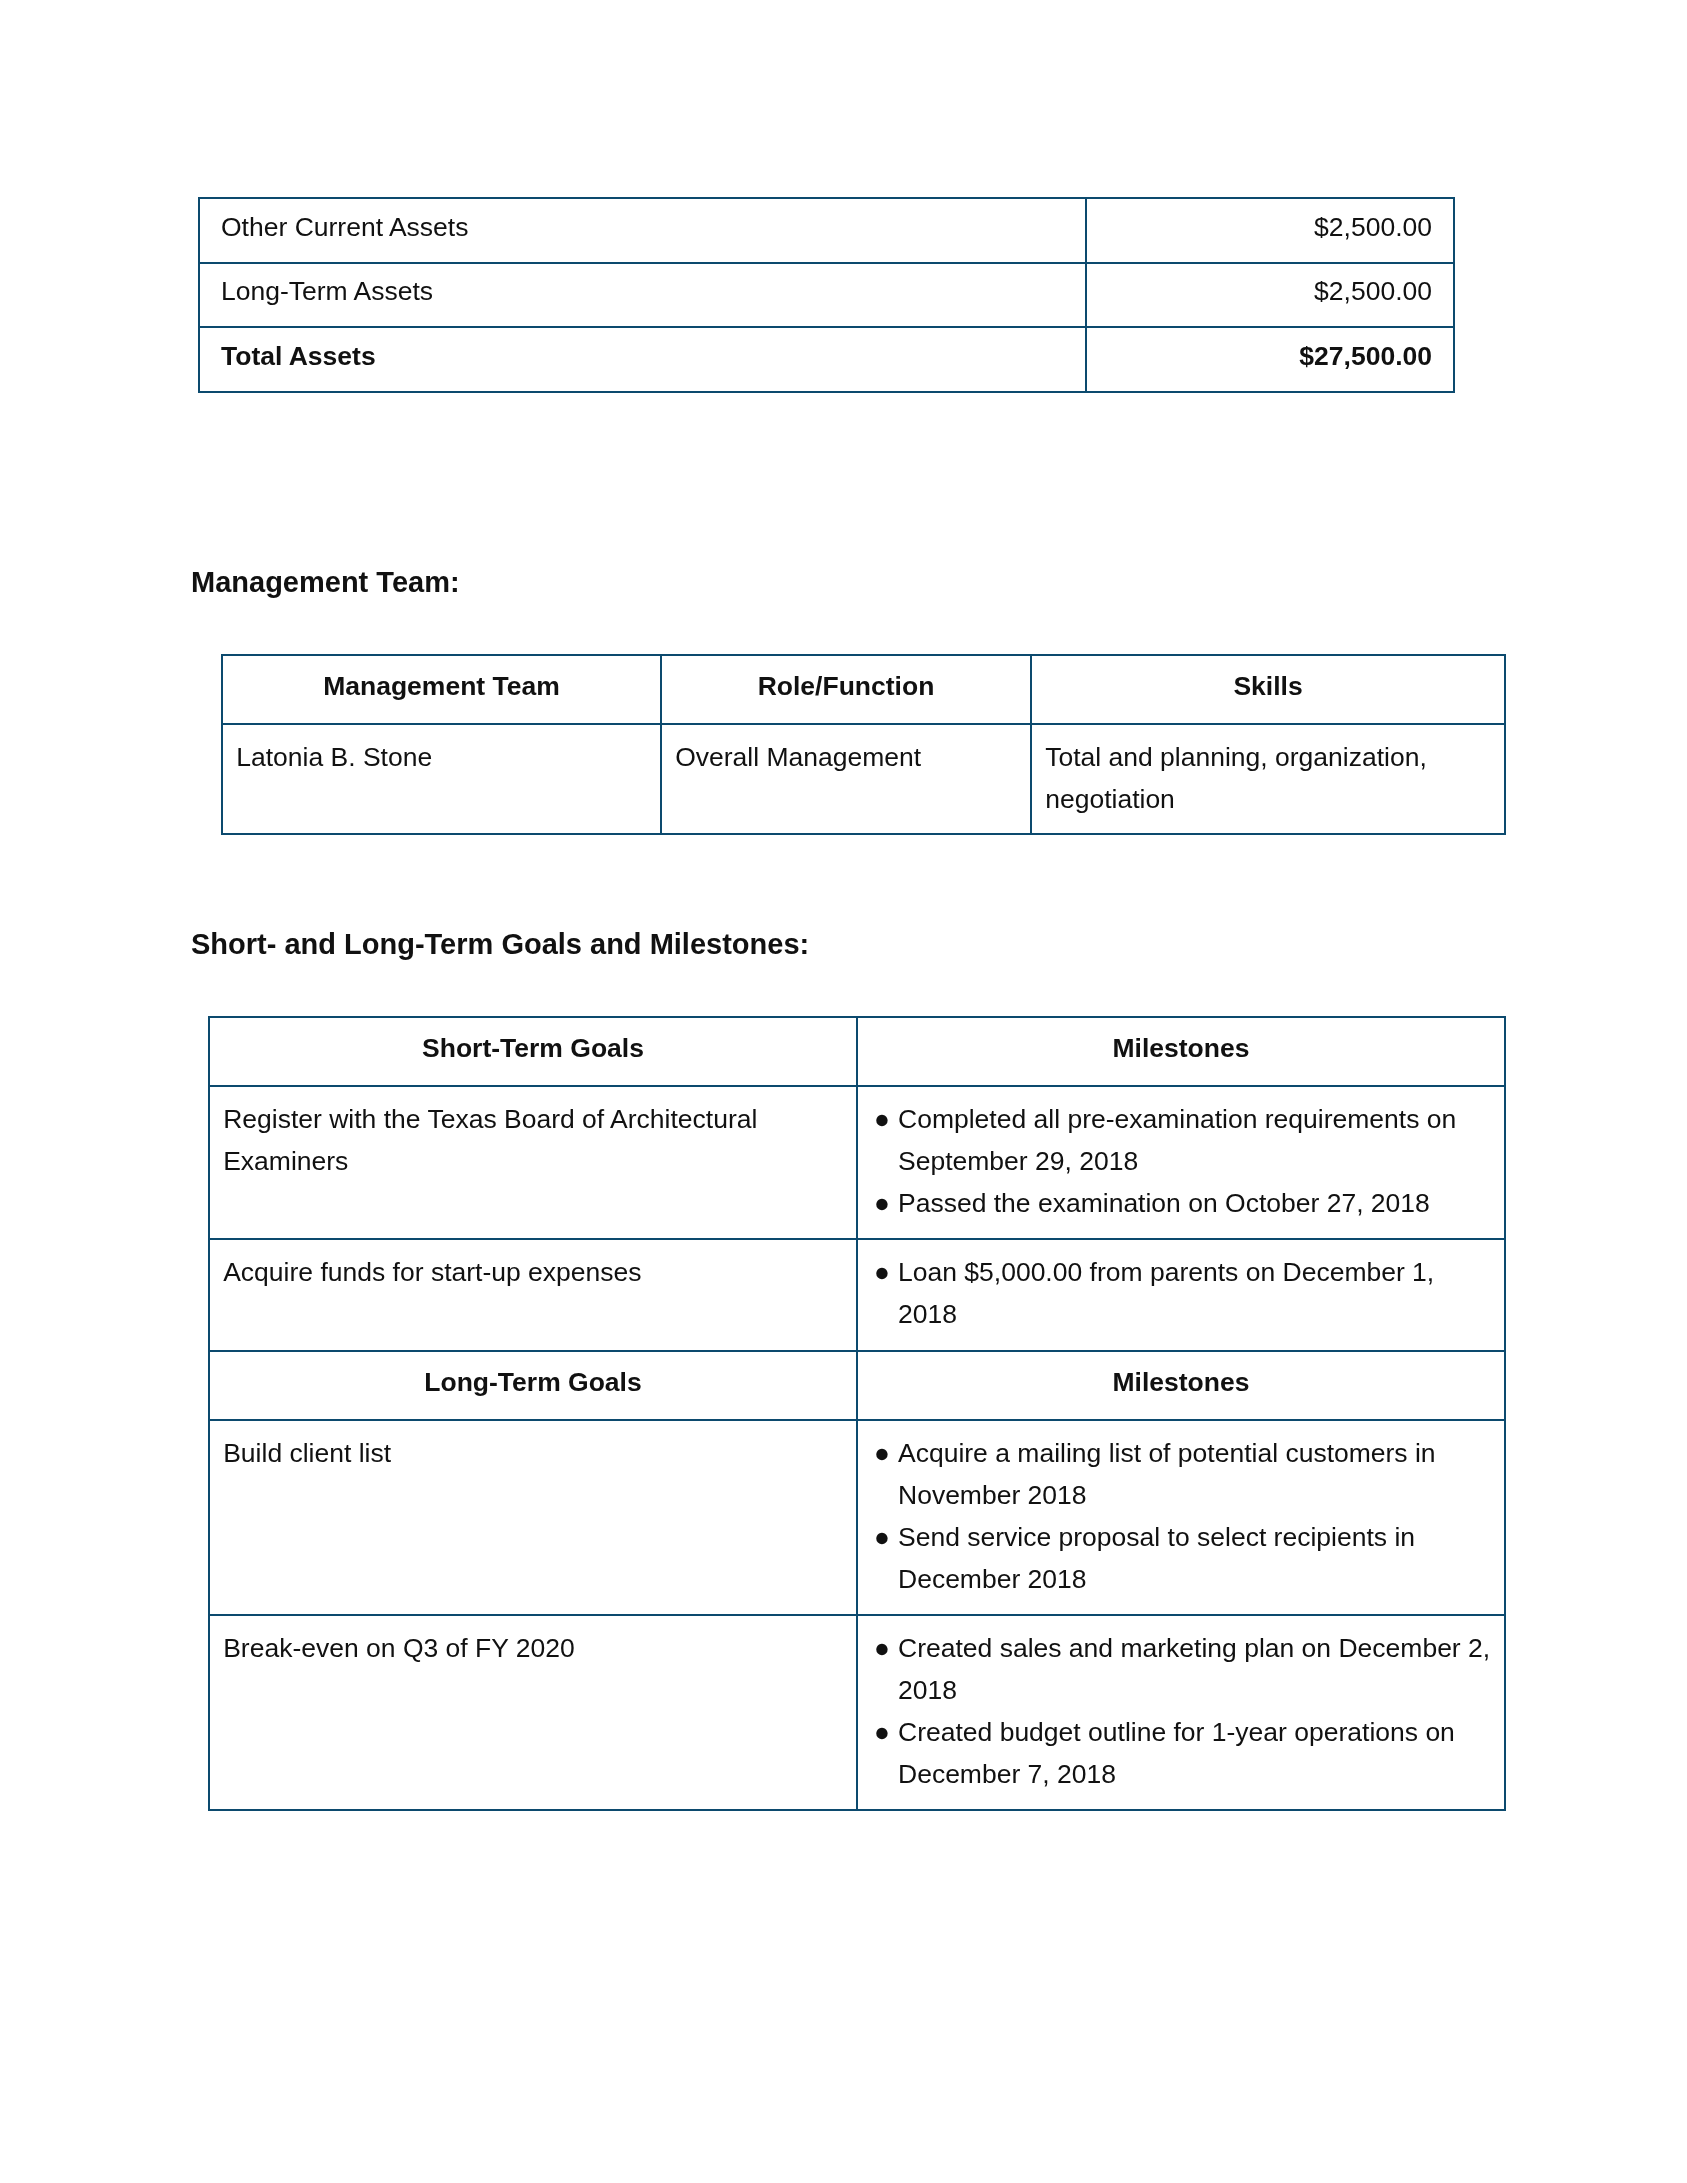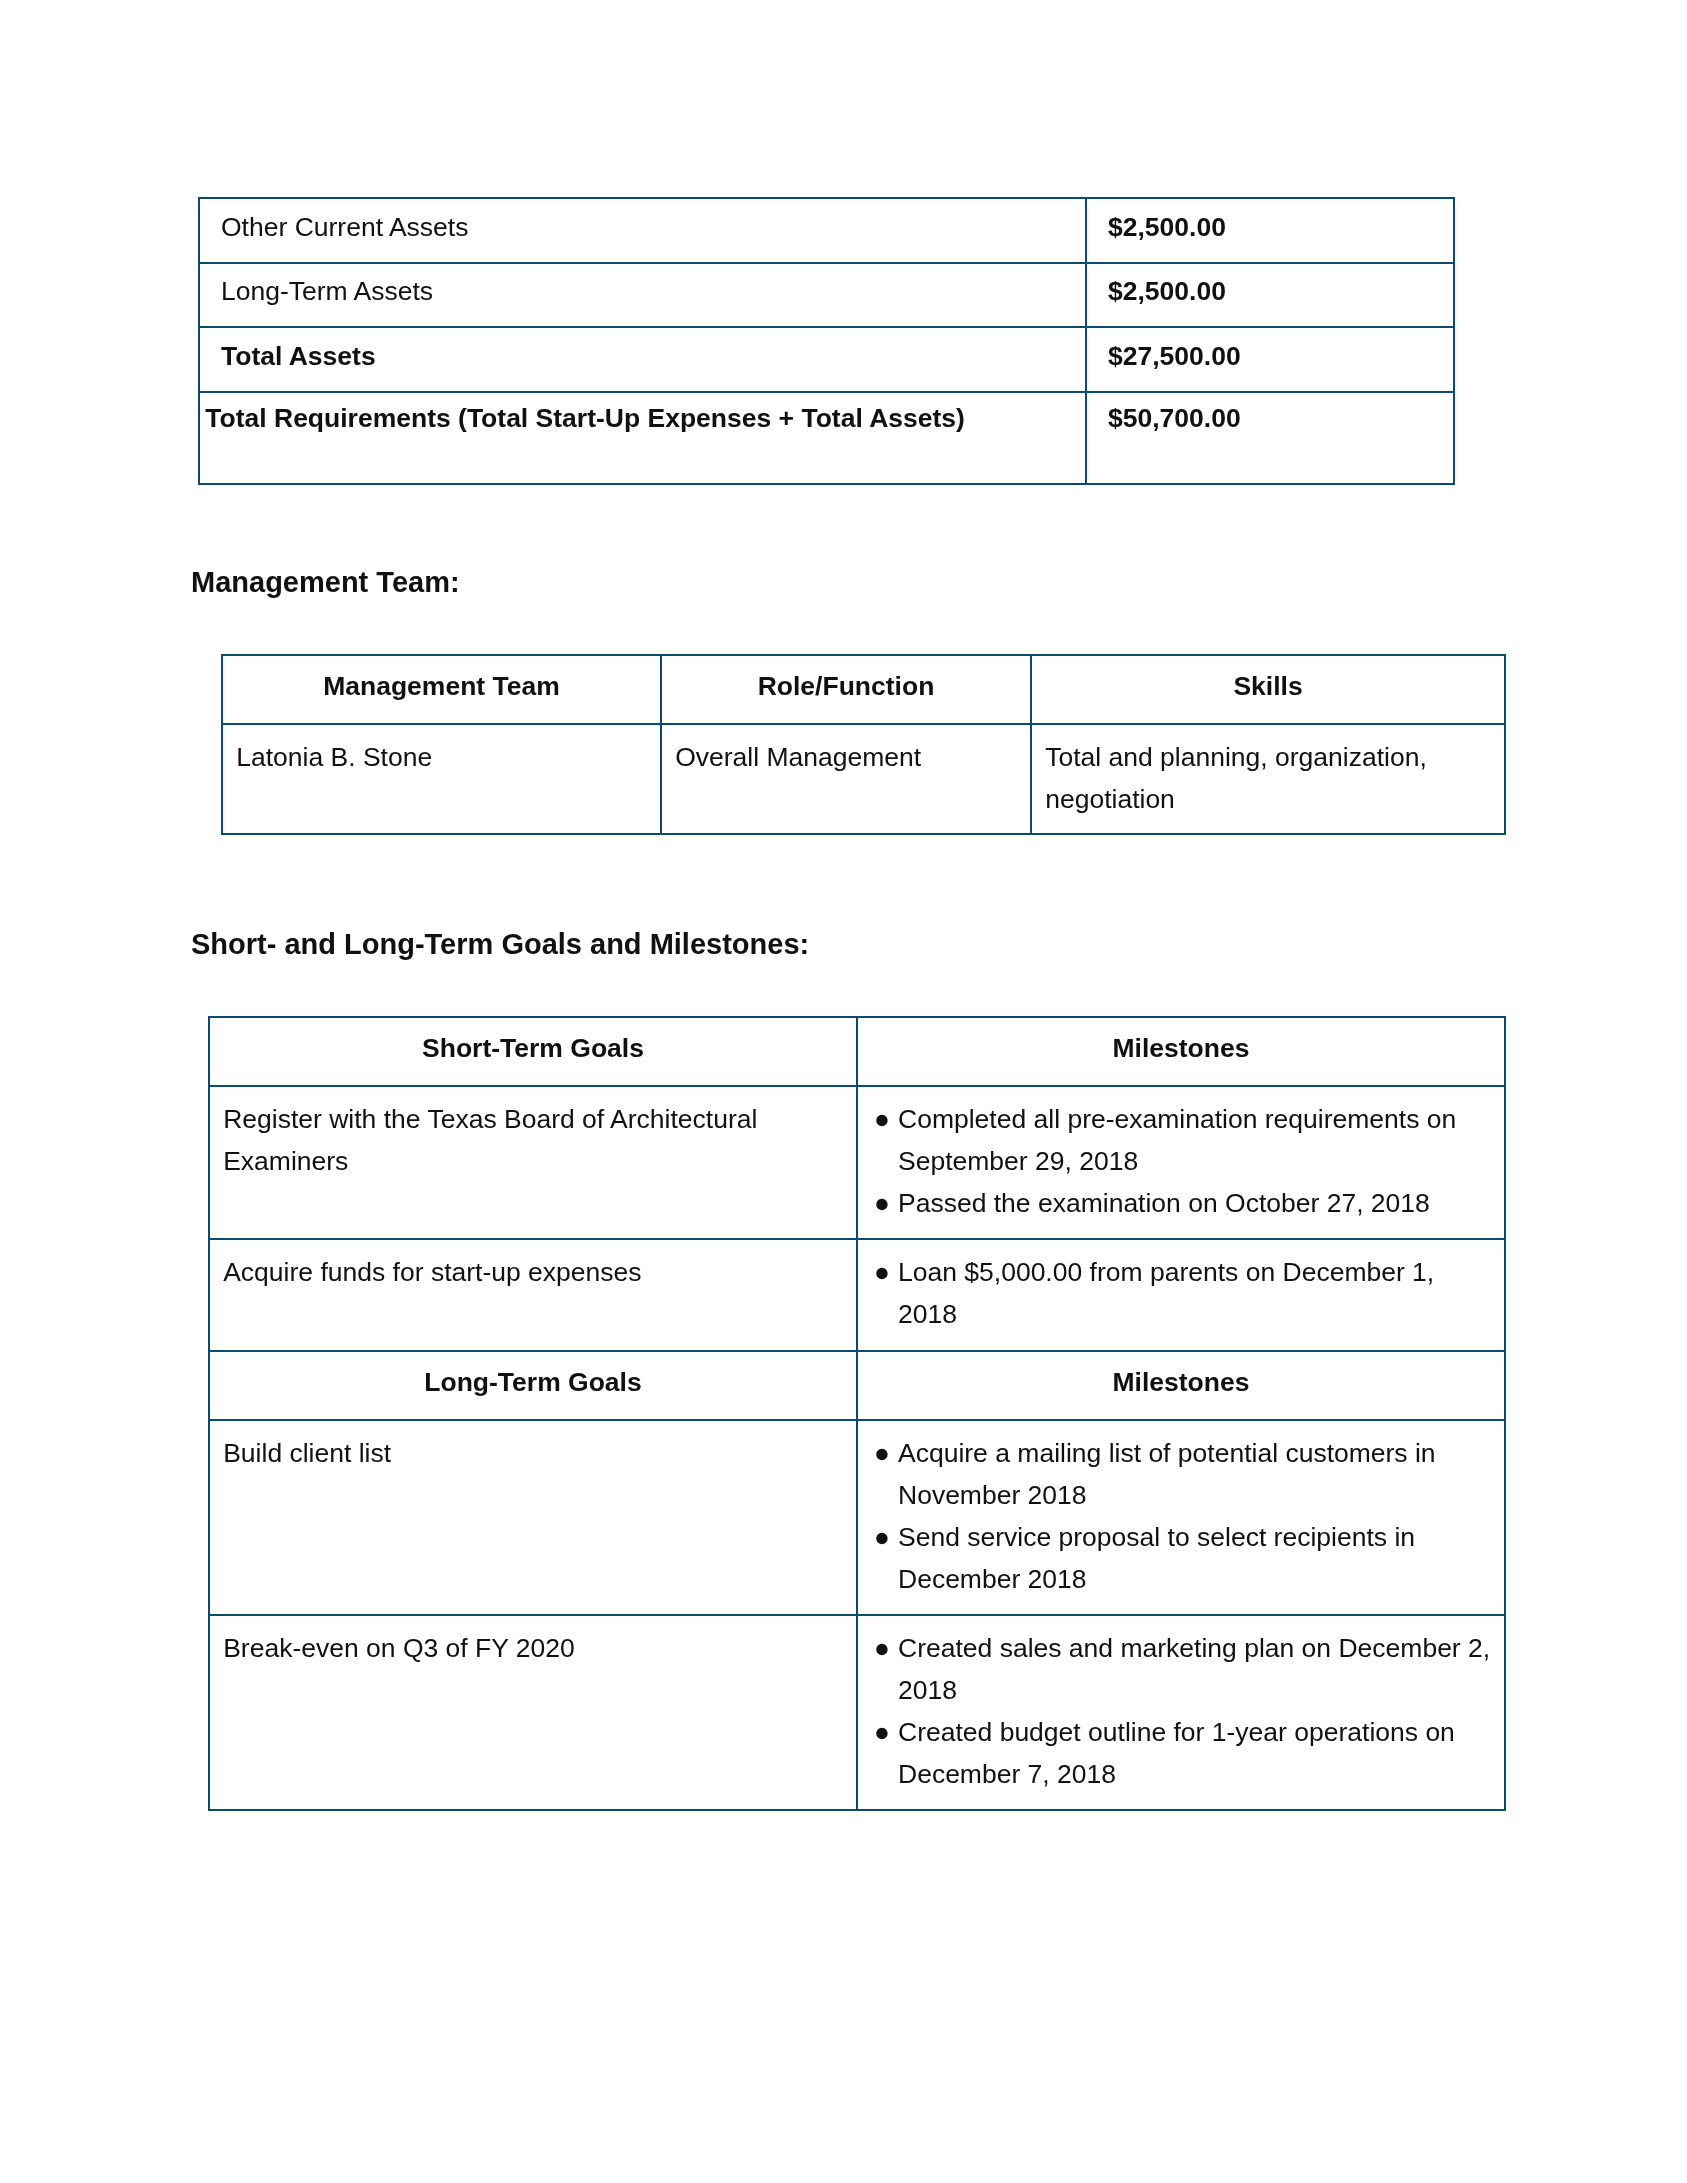--- a/index.html
+++ b/index.html
@@ -8,21 +8,21 @@
     font-family: "Liberation Sans", sans-serif; color: #111111;
   }
   .abs { position: absolute; }
   table { border-collapse: collapse; table-layout: fixed; position: absolute; }
   td, th { border: 2px solid #0c4a6e; vertical-align: top; font-size: 26.5px; line-height: 42px; font-weight: normal; }
   .bold { font-weight: bold; }
 
   
   #assets-table { left: 198px; top: 197px; width: 1254px; }
   #assets-table td { height: 56px; padding: 6.6px 21px 0 21px; }
-  #assets-table td.val { text-align: left; font-weight: bold; }
+  #assets-table td.val { text-align: right; }
   #assets-table tr.tall td { height: 86px; padding-top: 4px; }
   #assets-table tr.tall td.lbl { padding-left: 5.3px; }
 
   .section-heading { font-size: 29px; font-weight: bold; left: 191px; }
   #mgmt-heading { top: 566px; }
   #goals-heading { top: 928px; }
 
   
   #mgmt-table { left: 221px; top: 654px; width: 1283px; }
   #mgmt-table th { height: 58px; padding: 9.3px 13.2px 0 13.2px; text-align: center; font-weight: bold; }
@@ -51,24 +51,20 @@
     <td class="lbl">Other Current Assets</td>
     <td class="val">$2,500.00</td>
   </tr>
   <tr>
     <td class="lbl">Long-Term Assets</td>
     <td class="val">$2,500.00</td>
   </tr>
   <tr>
     <td class="lbl bold">Total Assets</td>
     <td class="val bold">$27,500.00</td>
-  </tr>
-  <tr class="tall">
-    <td class="lbl bold">Total Requirements (Total Start-Up Expenses + Total Assets)</td>
-    <td class="val bold">$50,700.00</td>
   </tr>
 </tbody>
   </table>
 
 <div id="mgmt-heading" class="abs section-heading">Management Team:</div>
 
 <table id="mgmt-table">
   <colgroup>
       <col style="width:439px">
       <col style="width:370px">

